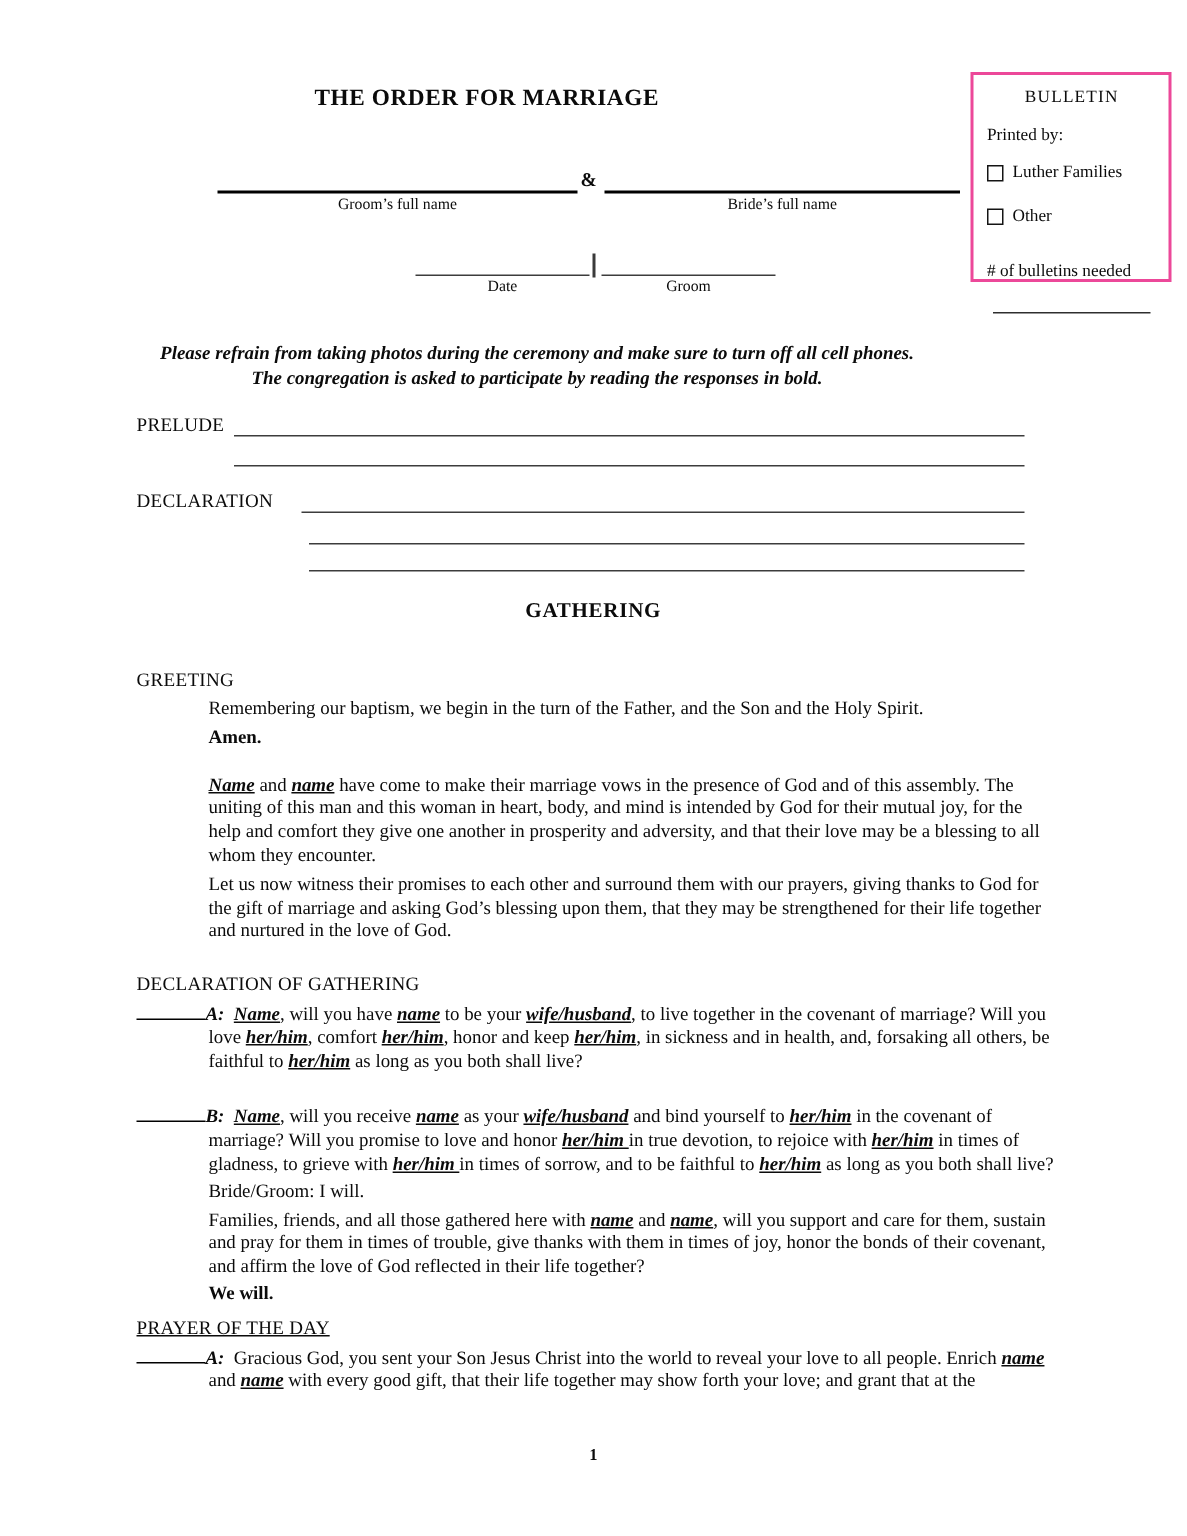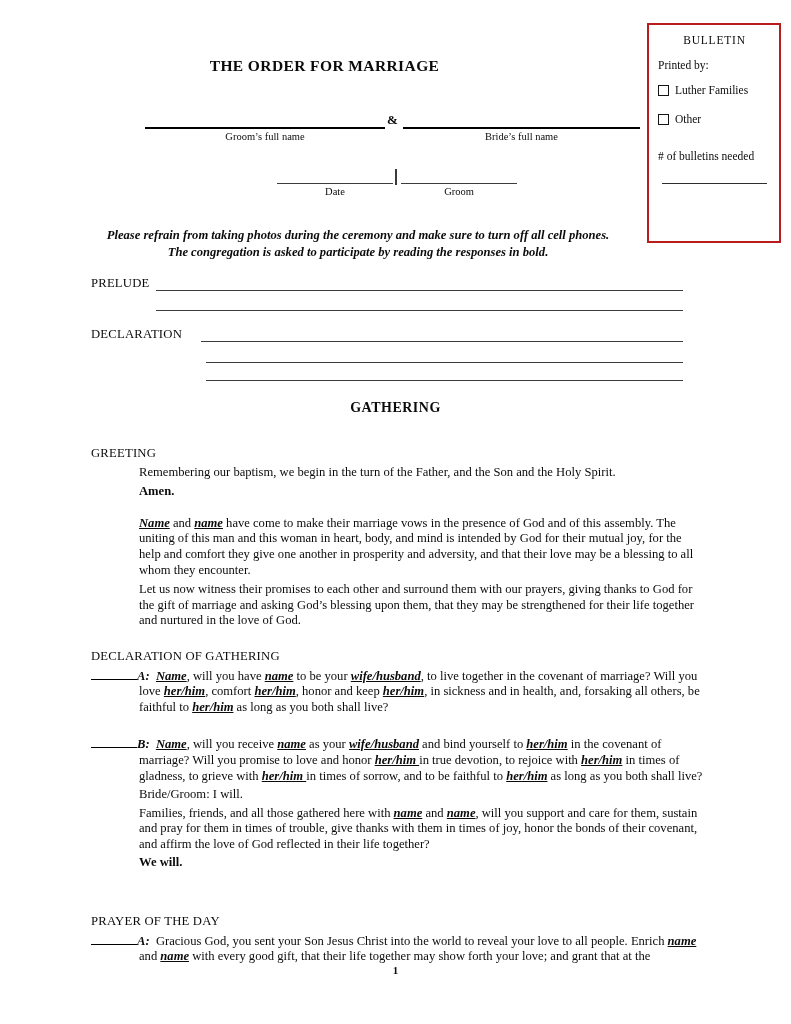--- a/index.html
+++ b/index.html
@@ -6,22 +6,22 @@
   html,body { background:#ffffff; }
   .page {
     position:relative; width:791px; height:1024px; background:#ffffff;
     font-family:"Liberation Serif","DejaVu Serif",serif; color:#0b0b0b;
     overflow:hidden; margin:0 auto;
   }
   .abs { position:absolute; }
   .doc-title { top:57px; left:0; width:649px; text-align:center;
     font-size:15.5px; font-weight:bold; letter-spacing:0.4px; }
   
-  .bulletin { left:647px; top:23px; width:134px; height:220px;
-    border:2px solid #b91c1c; padding:7px 8px 0 9px; font-size:11.5px; }
+  .bulletin { left:647px; top:48px; width:134px; height:140px;
+    border:2px solid #ec4899; padding:7px 8px 0 9px; font-size:11.5px; }
   .bulletin-title { text-align:center; letter-spacing:0.8px; margin-top:2px; }
   .printed-by { margin-top:13px; }
   .opt-row { margin-top:13px; display:flex; align-items:center; }
   .opt-row.second { margin-top:17px; }
   .checkbox { width:11px; height:11px; border:1.7px solid #141414;
     margin-right:6px; flex:0 0 auto; background:#fff; cursor:pointer; }
   .count-label { margin-top:25px; }
   .bulletin-rule { margin:21px auto 0; width:105px; border-top:1.2px solid #2e2e2e; }
   
   .fill-line { border-top:2px solid #000; }
@@ -35,21 +35,21 @@
   .caps-label { font-size:12.7px; letter-spacing:0.2px; }
   .gathering { top:400px; left:0; width:791px; text-align:center;
     font-weight:bold; font-size:14px; letter-spacing:0.5px; }
   
   .body { top:446px; left:91px; width:614px; font-size:12.6px; line-height:15.6px; }
   .sec-h { font-size:12.7px; letter-spacing:0.2px; }
   .ind { margin-left:48px; }
   .hang { margin-left:48px; text-indent:-48px; }
   .mt3 { margin-top:3px; } .mt4 { margin-top:4px; }
   .mt16 { margin-top:16px; } .mt20 { margin-top:20px; }
-  .mt22 { margin-top:22px; } .mt25 { margin-top:43px; }
+  .mt22 { margin-top:22px; } .mt25 { margin-top:7px;text-decoration:underline; }
   .seg-n { } 
   .seg-b { font-weight:bold; }
   .seg-bi { font-weight:bold; font-style:italic; }
   .seg-u { font-weight:bold; font-style:italic; text-decoration:underline; }
   .seg-blank { display:inline-block; width:46px; border-bottom:1.6px solid #000; }
   .page-num { top:964px; left:0; width:791px; text-align:center; font-size:11px; font-weight:bold; }
 </style>
 </head>
 <body>
 

